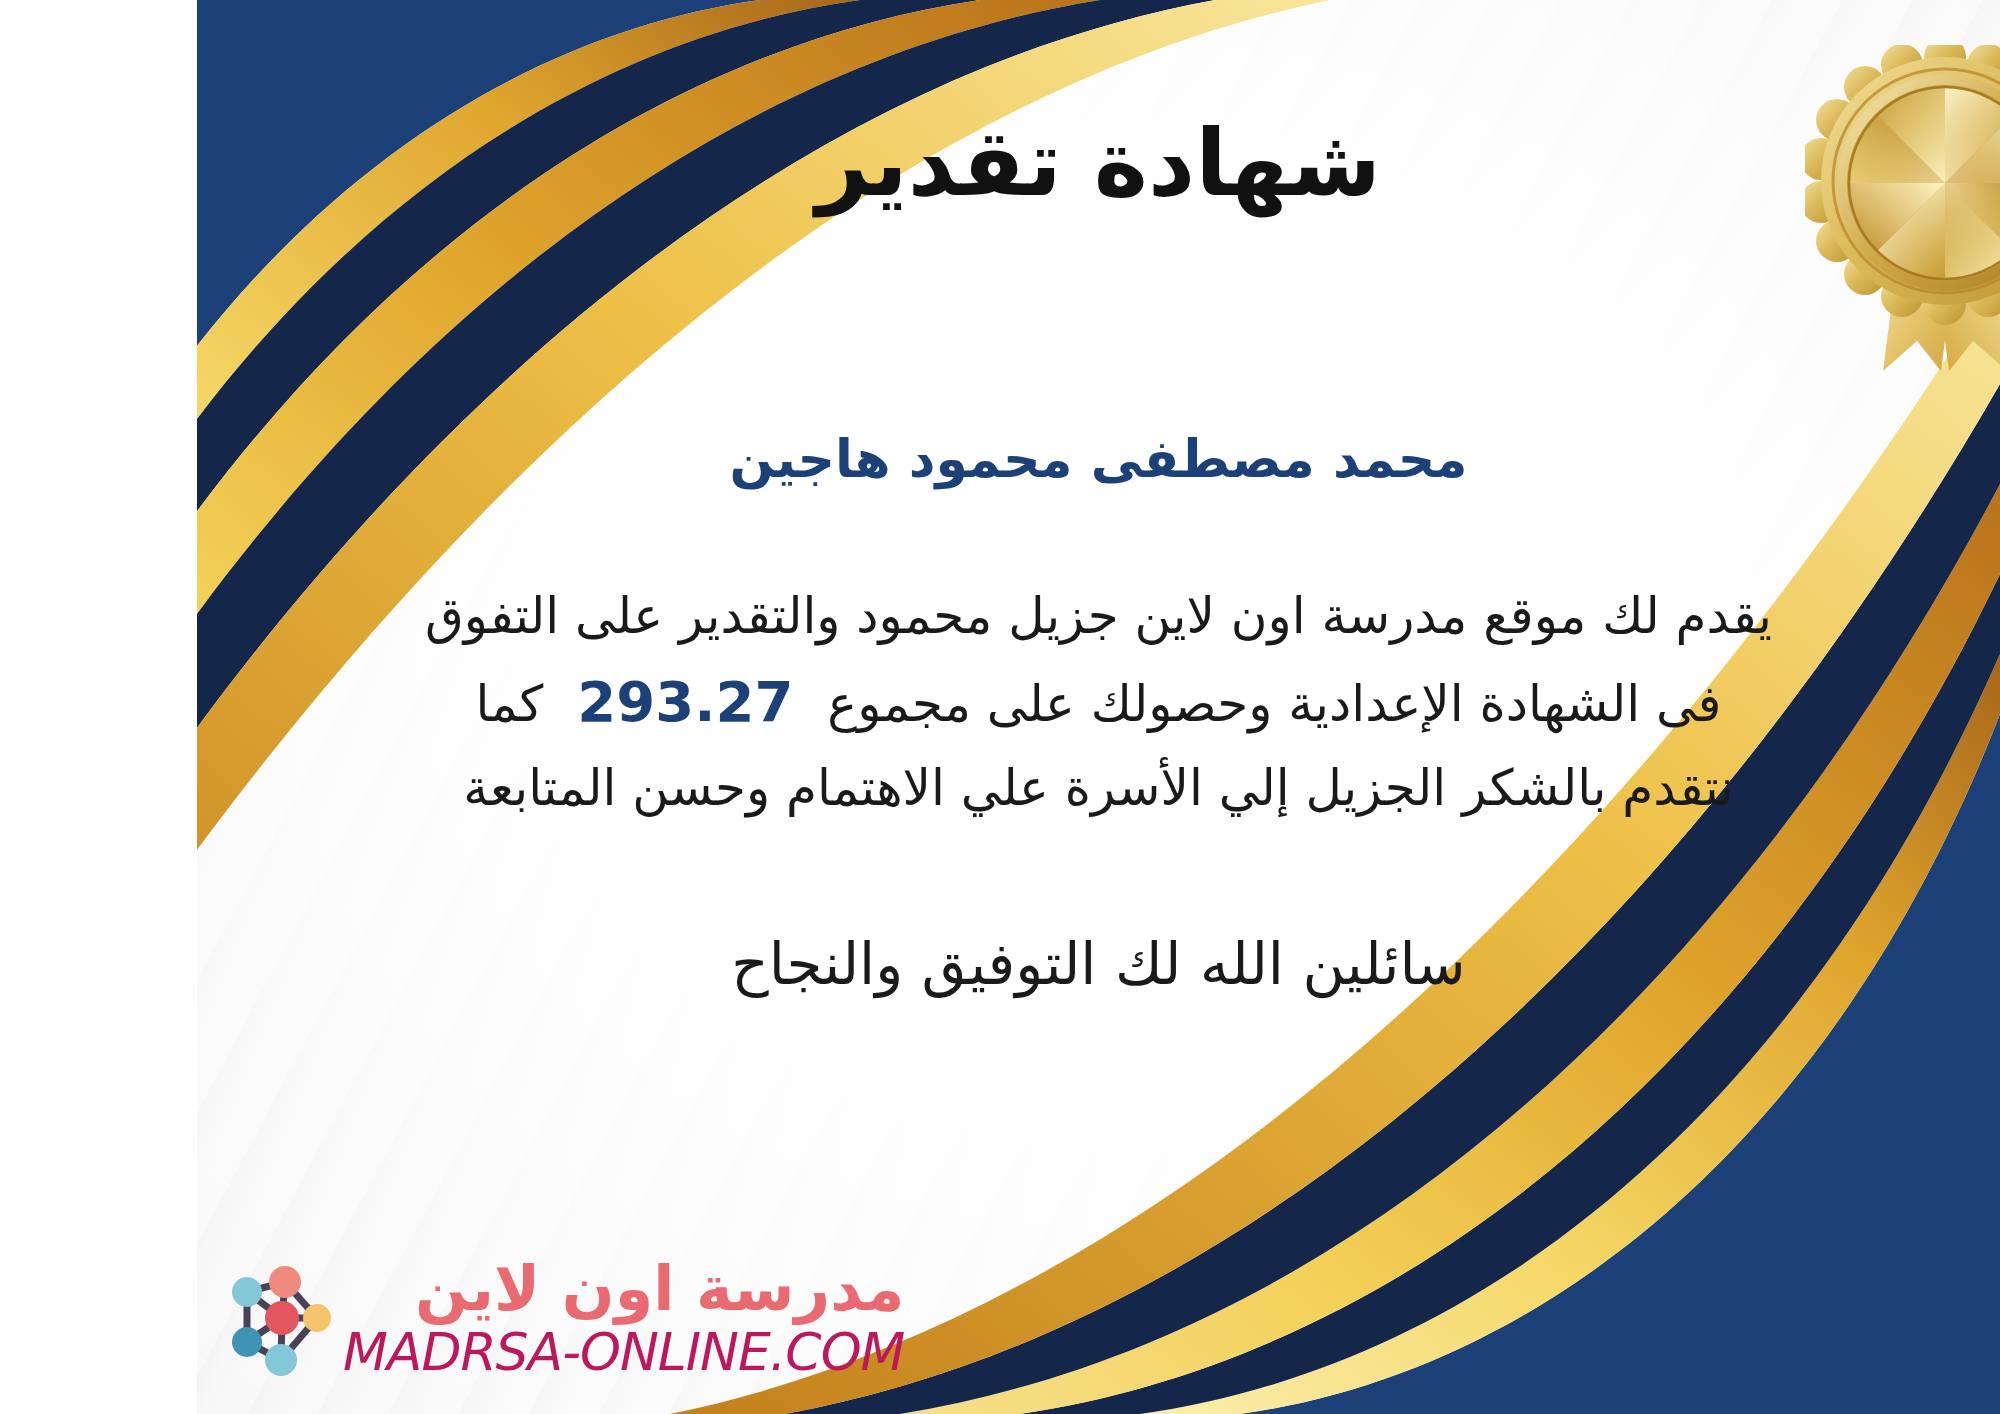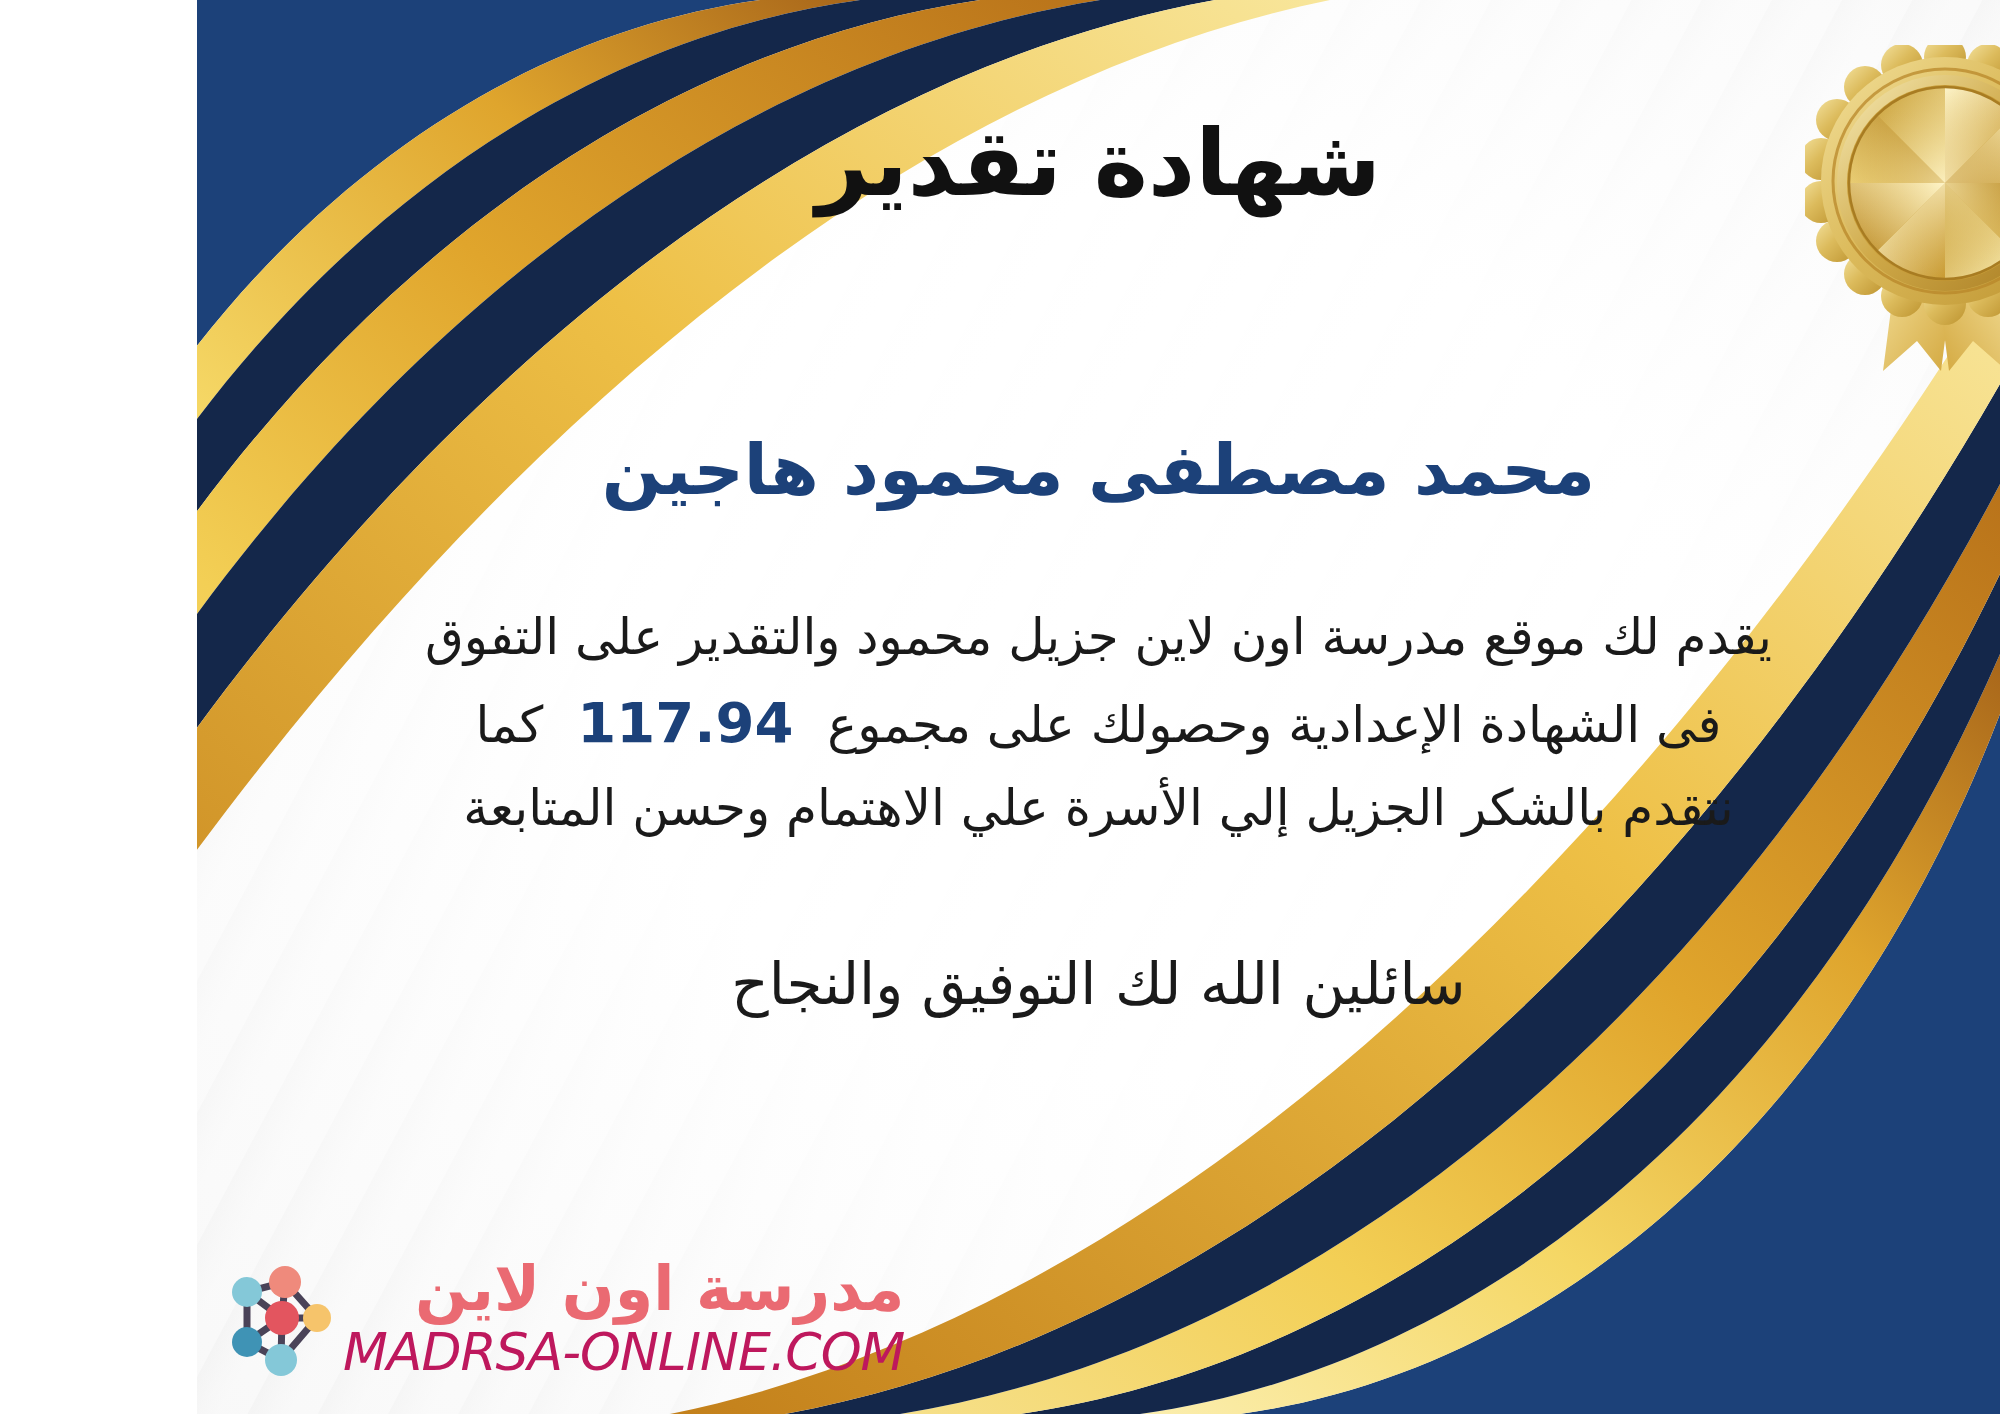--- a/index.html
+++ b/index.html
@@ -73,21 +73,21 @@
     font-size:92px;
     font-weight:700;
     color:#111111;
     letter-spacing:1px;
     line-height:1.12;
     direction:rtl;
   }
 
   .recipient-name{
     margin-top:215px;
-    font-size:70px;
+    font-size:52px;
     font-weight:700;
     color:#1c4179;
     line-height:1.15;
     direction:rtl;
     max-width:1640px;
   }
 
   .body-block{
     margin-top:86px;
     width:1560px;
@@ -315,21 +315,21 @@
     <div class="cert-title">شهادة تقدير</div>
 
     <div class="recipient-name">محمد مصطفى محمود هاجين</div>
 
     <div class="body-block">
 
       <div class="body-line">يقدم لك موقع مدرسة اون لاين جزيل محمود  والتقدير على التفوق</div>
 
       <div class="body-line">
         <span>فى الشهادة الإعدادية وحصولك على مجموع</span>
-        <span class="grade-value">117.94</span>
+        <span class="grade-value">293.27</span>
         <span>كما</span>
       </div>
 
       <div class="body-line">نتقدم  بالشكر الجزيل إلي الأسرة علي الاهتمام وحسن المتابعة</div>
     </div>
 
     <div class="closing-line">سائلين الله لك التوفيق  والنجاح</div>
   </div>
 
   <div class="brand">

